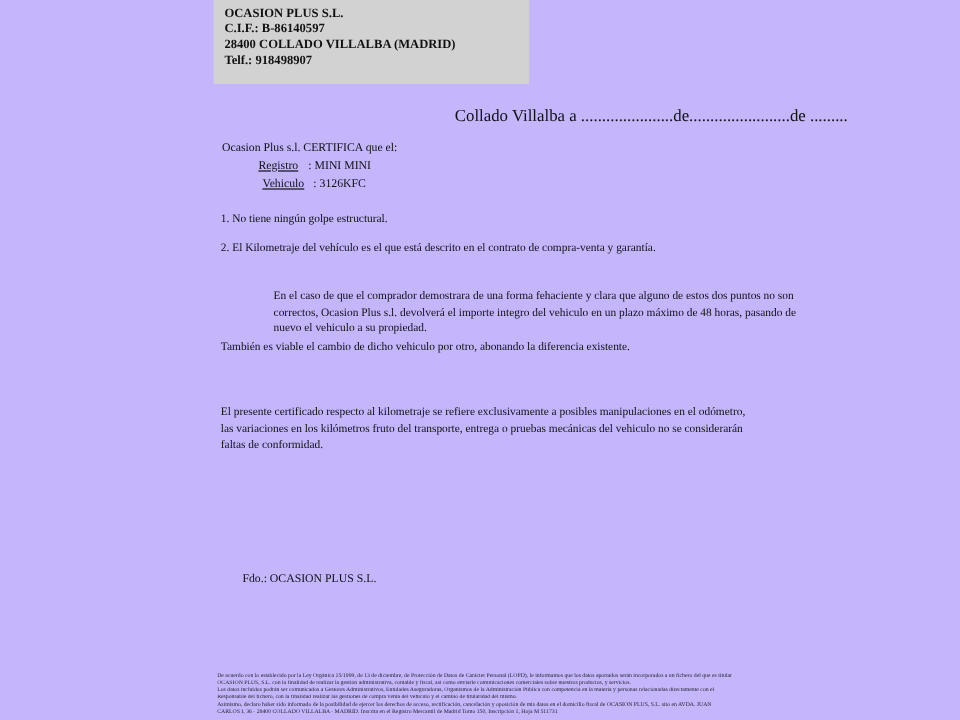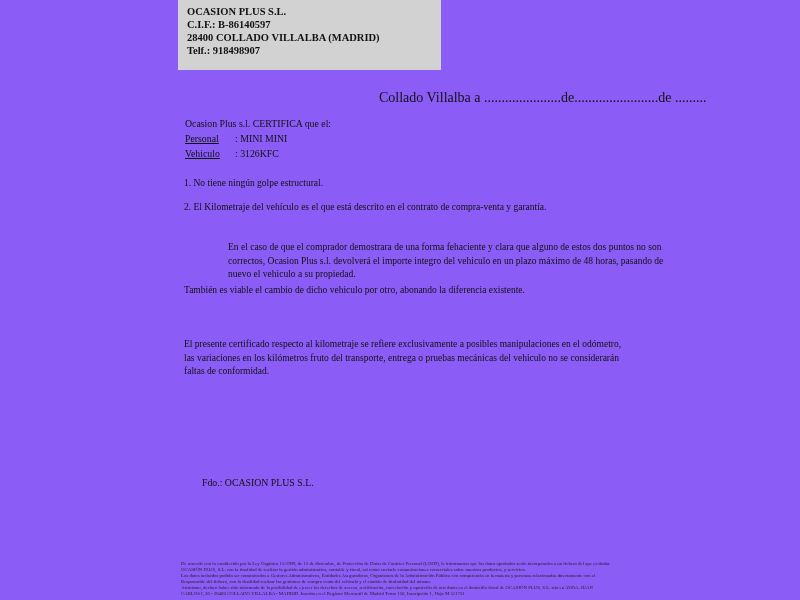--- a/index.html
+++ b/index.html
@@ -1,20 +1,20 @@
 <!DOCTYPE html>
 <html><head>
 <meta charset="utf-8">
 <style>
   html, body { margin: 0; padding: 0; background: #ffffff; }
   .page {
     position: relative;
     width: 800px;
     height: 600px;
-    background: #8b5cf6;
+    background: #c4b5fd;
     font-family: "Liberation Serif", serif;
     color: #111111;
     overflow: hidden;
   }
   .header-box {
     position: absolute;
     left: 178px;
     top: 0;
     width: 263px;
     height: 70px;
@@ -34,20 +34,21 @@
     font-size: 14px;
     white-space: nowrap;
   }
   .certify-block {
     position: absolute;
     left: 185px;
     top: 116px;
     font-size: 9.8px;
     line-height: 15px;
     white-space: nowrap;
+    text-align: center;
   }
   .certify-row-label {
     display: inline-block;
     width: 50px;
     text-decoration: underline;
   }
   .point {
     position: absolute;
     left: 184px;
     width: 450px;
@@ -95,21 +96,21 @@
     <span class="header-line">OCASION PLUS S.L.</span>
     <span class="header-line">C.I.F.: B-86140597</span>
     <span class="header-line">28400 COLLADO VILLALBA (MADRID)</span>
     <span class="header-line">Telf.: 918498907</span>
   </div>
 
   <div class="date-line">Collado Villalba a ......................de........................de .........</div>
 
   <div class="certify-block">
     <div>Ocasion Plus s.l. CERTIFICA que el:</div>
-    <div><span class="certify-row-label">Personal</span><span>: MINI MINI</span></div>
+    <div><span class="certify-row-label">Registro</span><span>: MINI MINI</span></div>
     <div><span class="certify-row-label">Vehiculo</span><span>: 3126KFC</span></div>
   </div>
 
   <div class="point point-1">1. No tiene ningún golpe estructural.</div>
   <div class="point point-2">2. El Kilometraje del vehículo es el que está descrito en el contrato de compra-venta y garantía.</div>
 
   <div class="body-paragraph paragraph-1">En el caso de que el comprador demostrara de una forma fehaciente y clara que alguno de estos dos puntos no son correctos, Ocasion Plus s.l. devolverá el importe integro del vehiculo en un plazo máximo de 48 horas, pasando de nuevo el vehiculo a su propiedad.</div>
   <div class="body-paragraph paragraph-2">También es viable el cambio de dicho vehiculo por otro, abonando la diferencia existente.</div>
   <div class="body-paragraph paragraph-4">El presente certificado respecto al kilometraje se refiere exclusivamente a posibles manipulaciones en el odómetro, las variaciones en los kilómetros fruto del transporte, entrega o pruebas mecánicas del vehiculo no se considerarán faltas de conformidad.</div>
 

